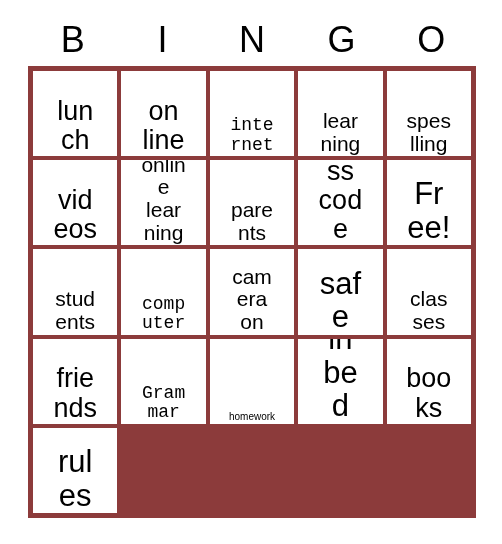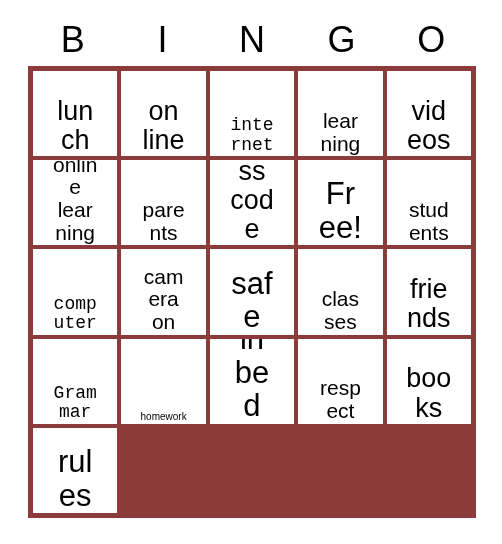--- a/index.html
+++ b/index.html
@@ -95,20 +95,23 @@
         <span class="cell-text fs-lg">on
 line</span>
       </div>
       <div class="cell">
         <span class="cell-text fs-sm">internet</span>
       </div>
       <div class="cell">
         <span class="cell-text fs-md">learning</span>
       </div>
       <div class="cell">
+        <span class="cell-text fs-md">speslling</span>
+      </div>
+      <div class="cell">
         <span class="cell-text fs-lg">videos</span>
       </div>
       <div class="cell">
         <span class="cell-text fs-md">online
 learning</span>
       </div>
       <div class="cell">
         <span class="cell-text fs-md">parents</span>
       </div>
       <div class="cell">
@@ -141,23 +144,20 @@
         <span class="cell-text fs-sm">Grammar</span>
       </div>
       <div class="cell">
         <span class="cell-text fs-xs">homework</span>
       </div>
       <div class="cell">
         <span class="cell-text fs-xl">in
 bed</span>
       </div>
       <div class="cell">
-        <span class="cell-text fs-md">respect</span>
-      </div>
-      <div class="cell">
         <span class="cell-text fs-lg">books</span>
       </div>
       <div class="cell">
         <span class="cell-text fs-xl">rules</span>
       </div>
     </div>
 
 </div>
 
 </body></html>

